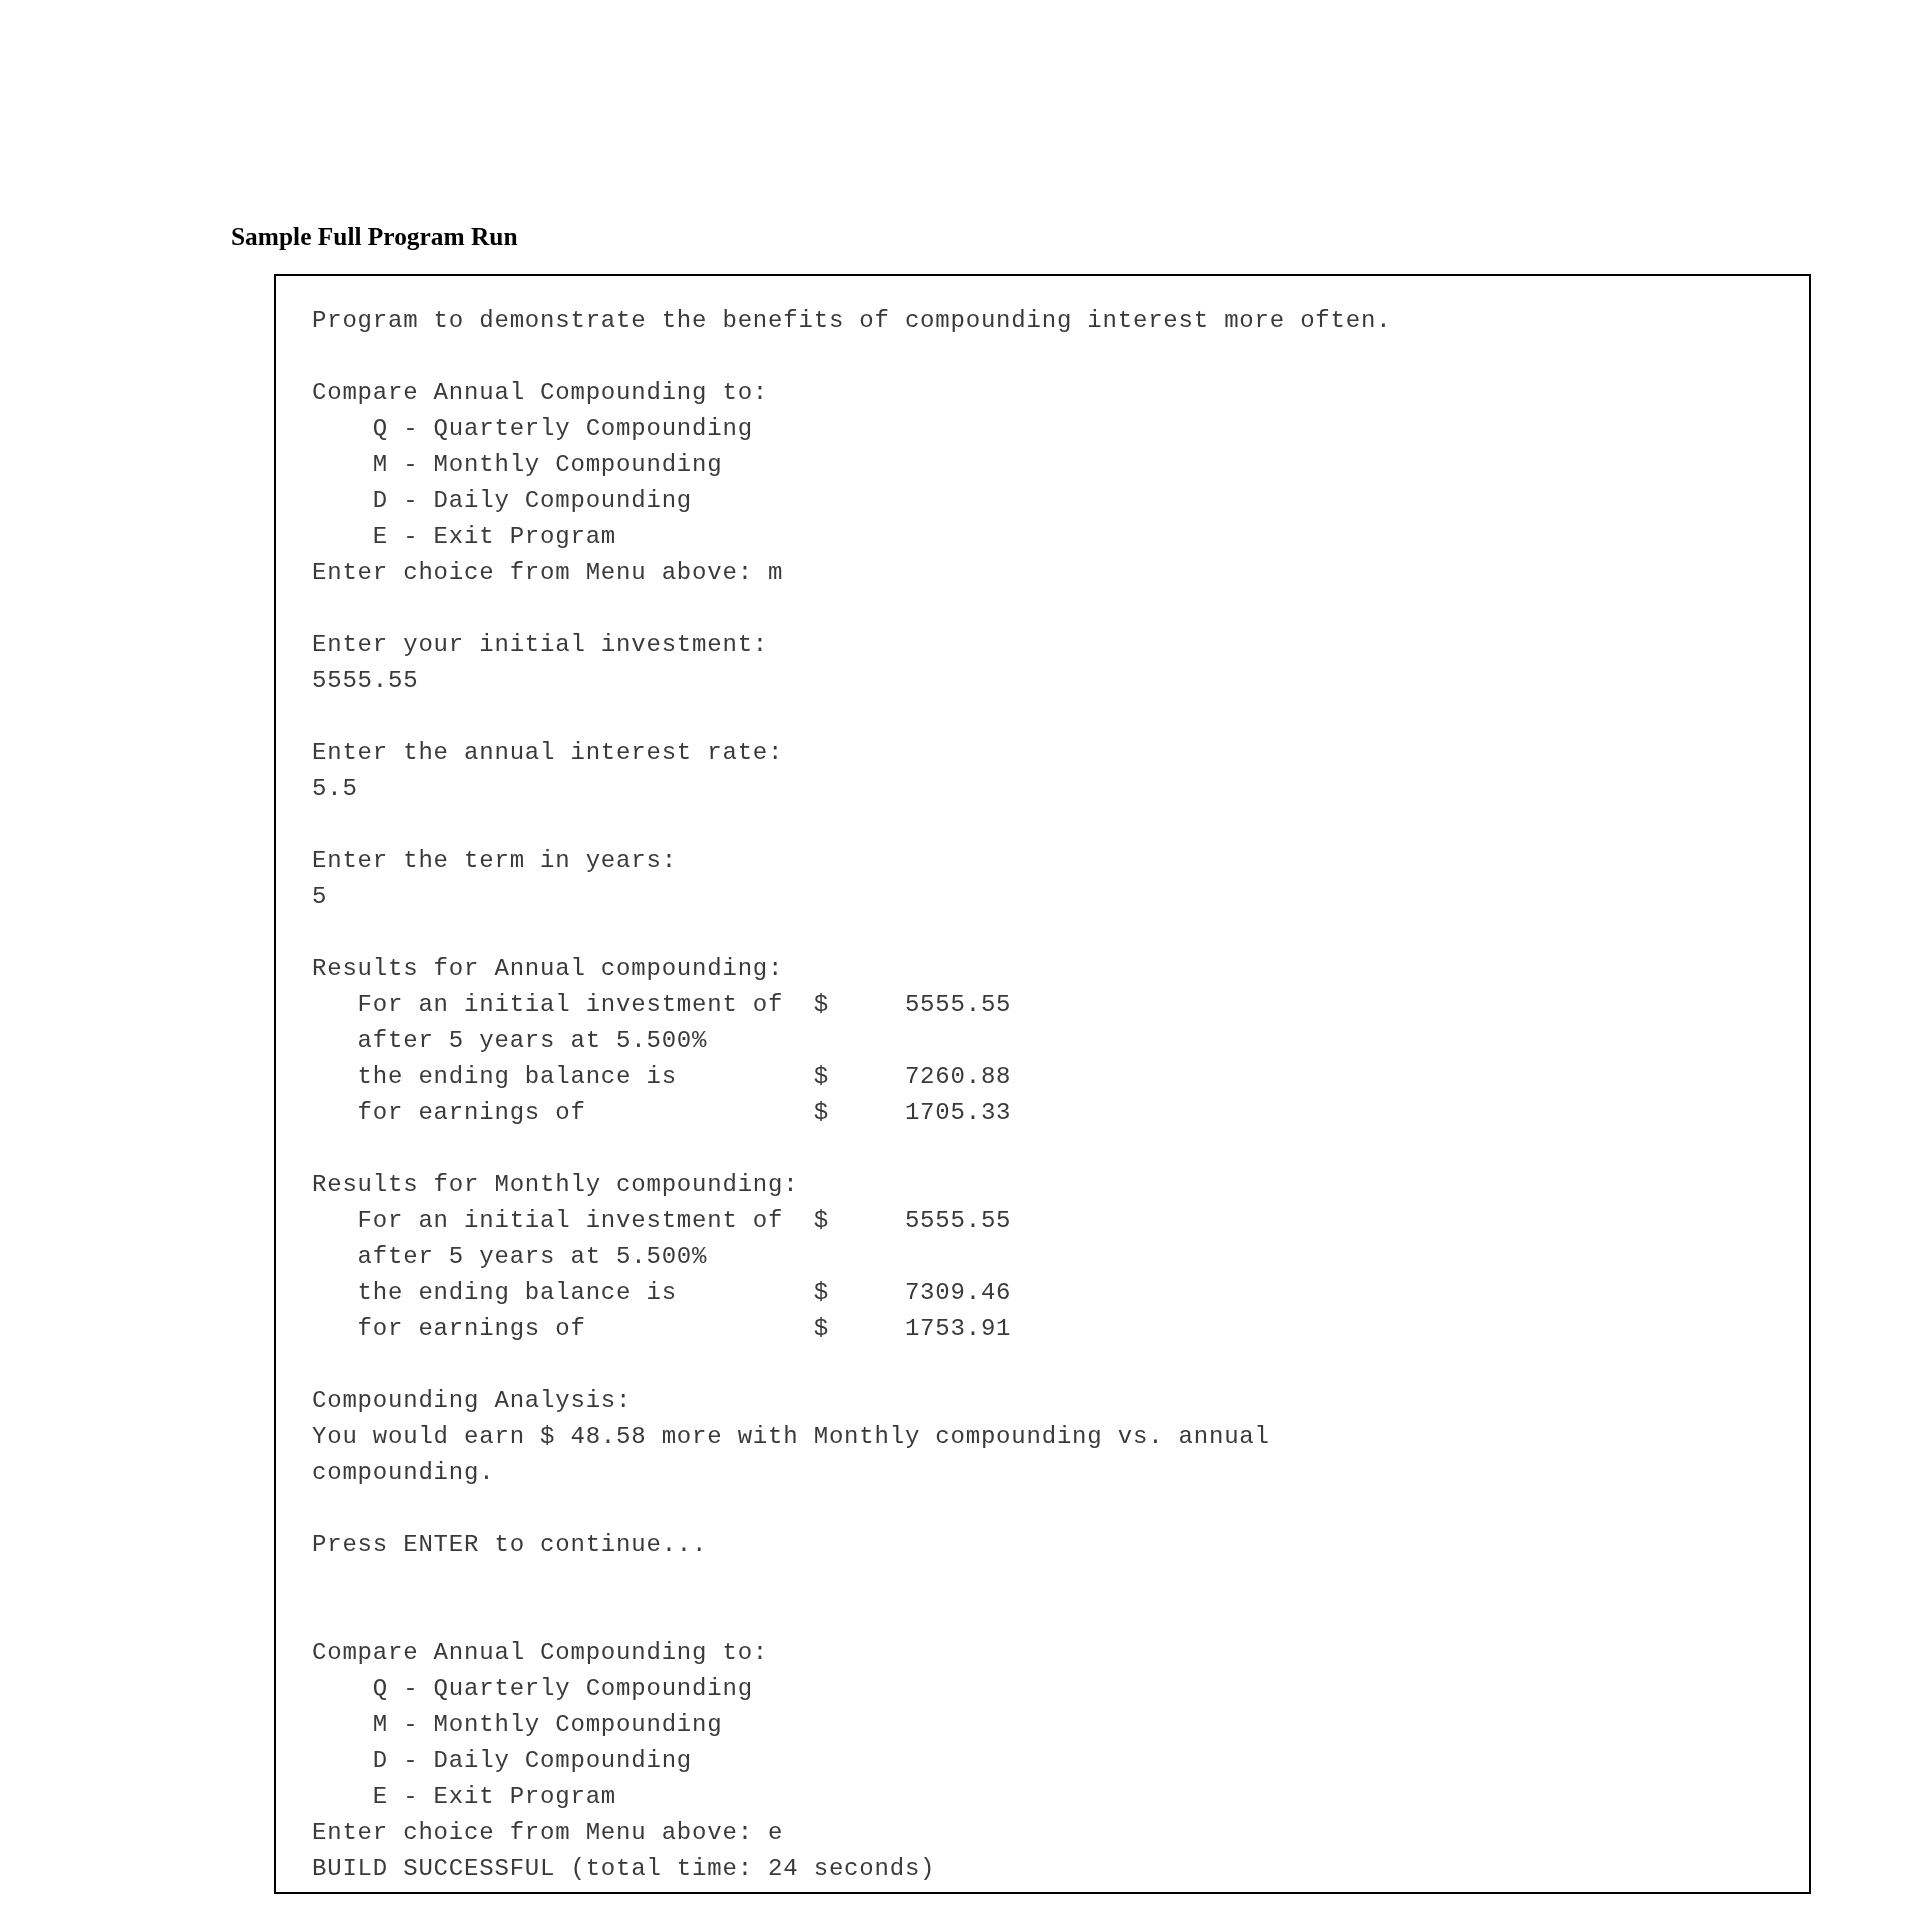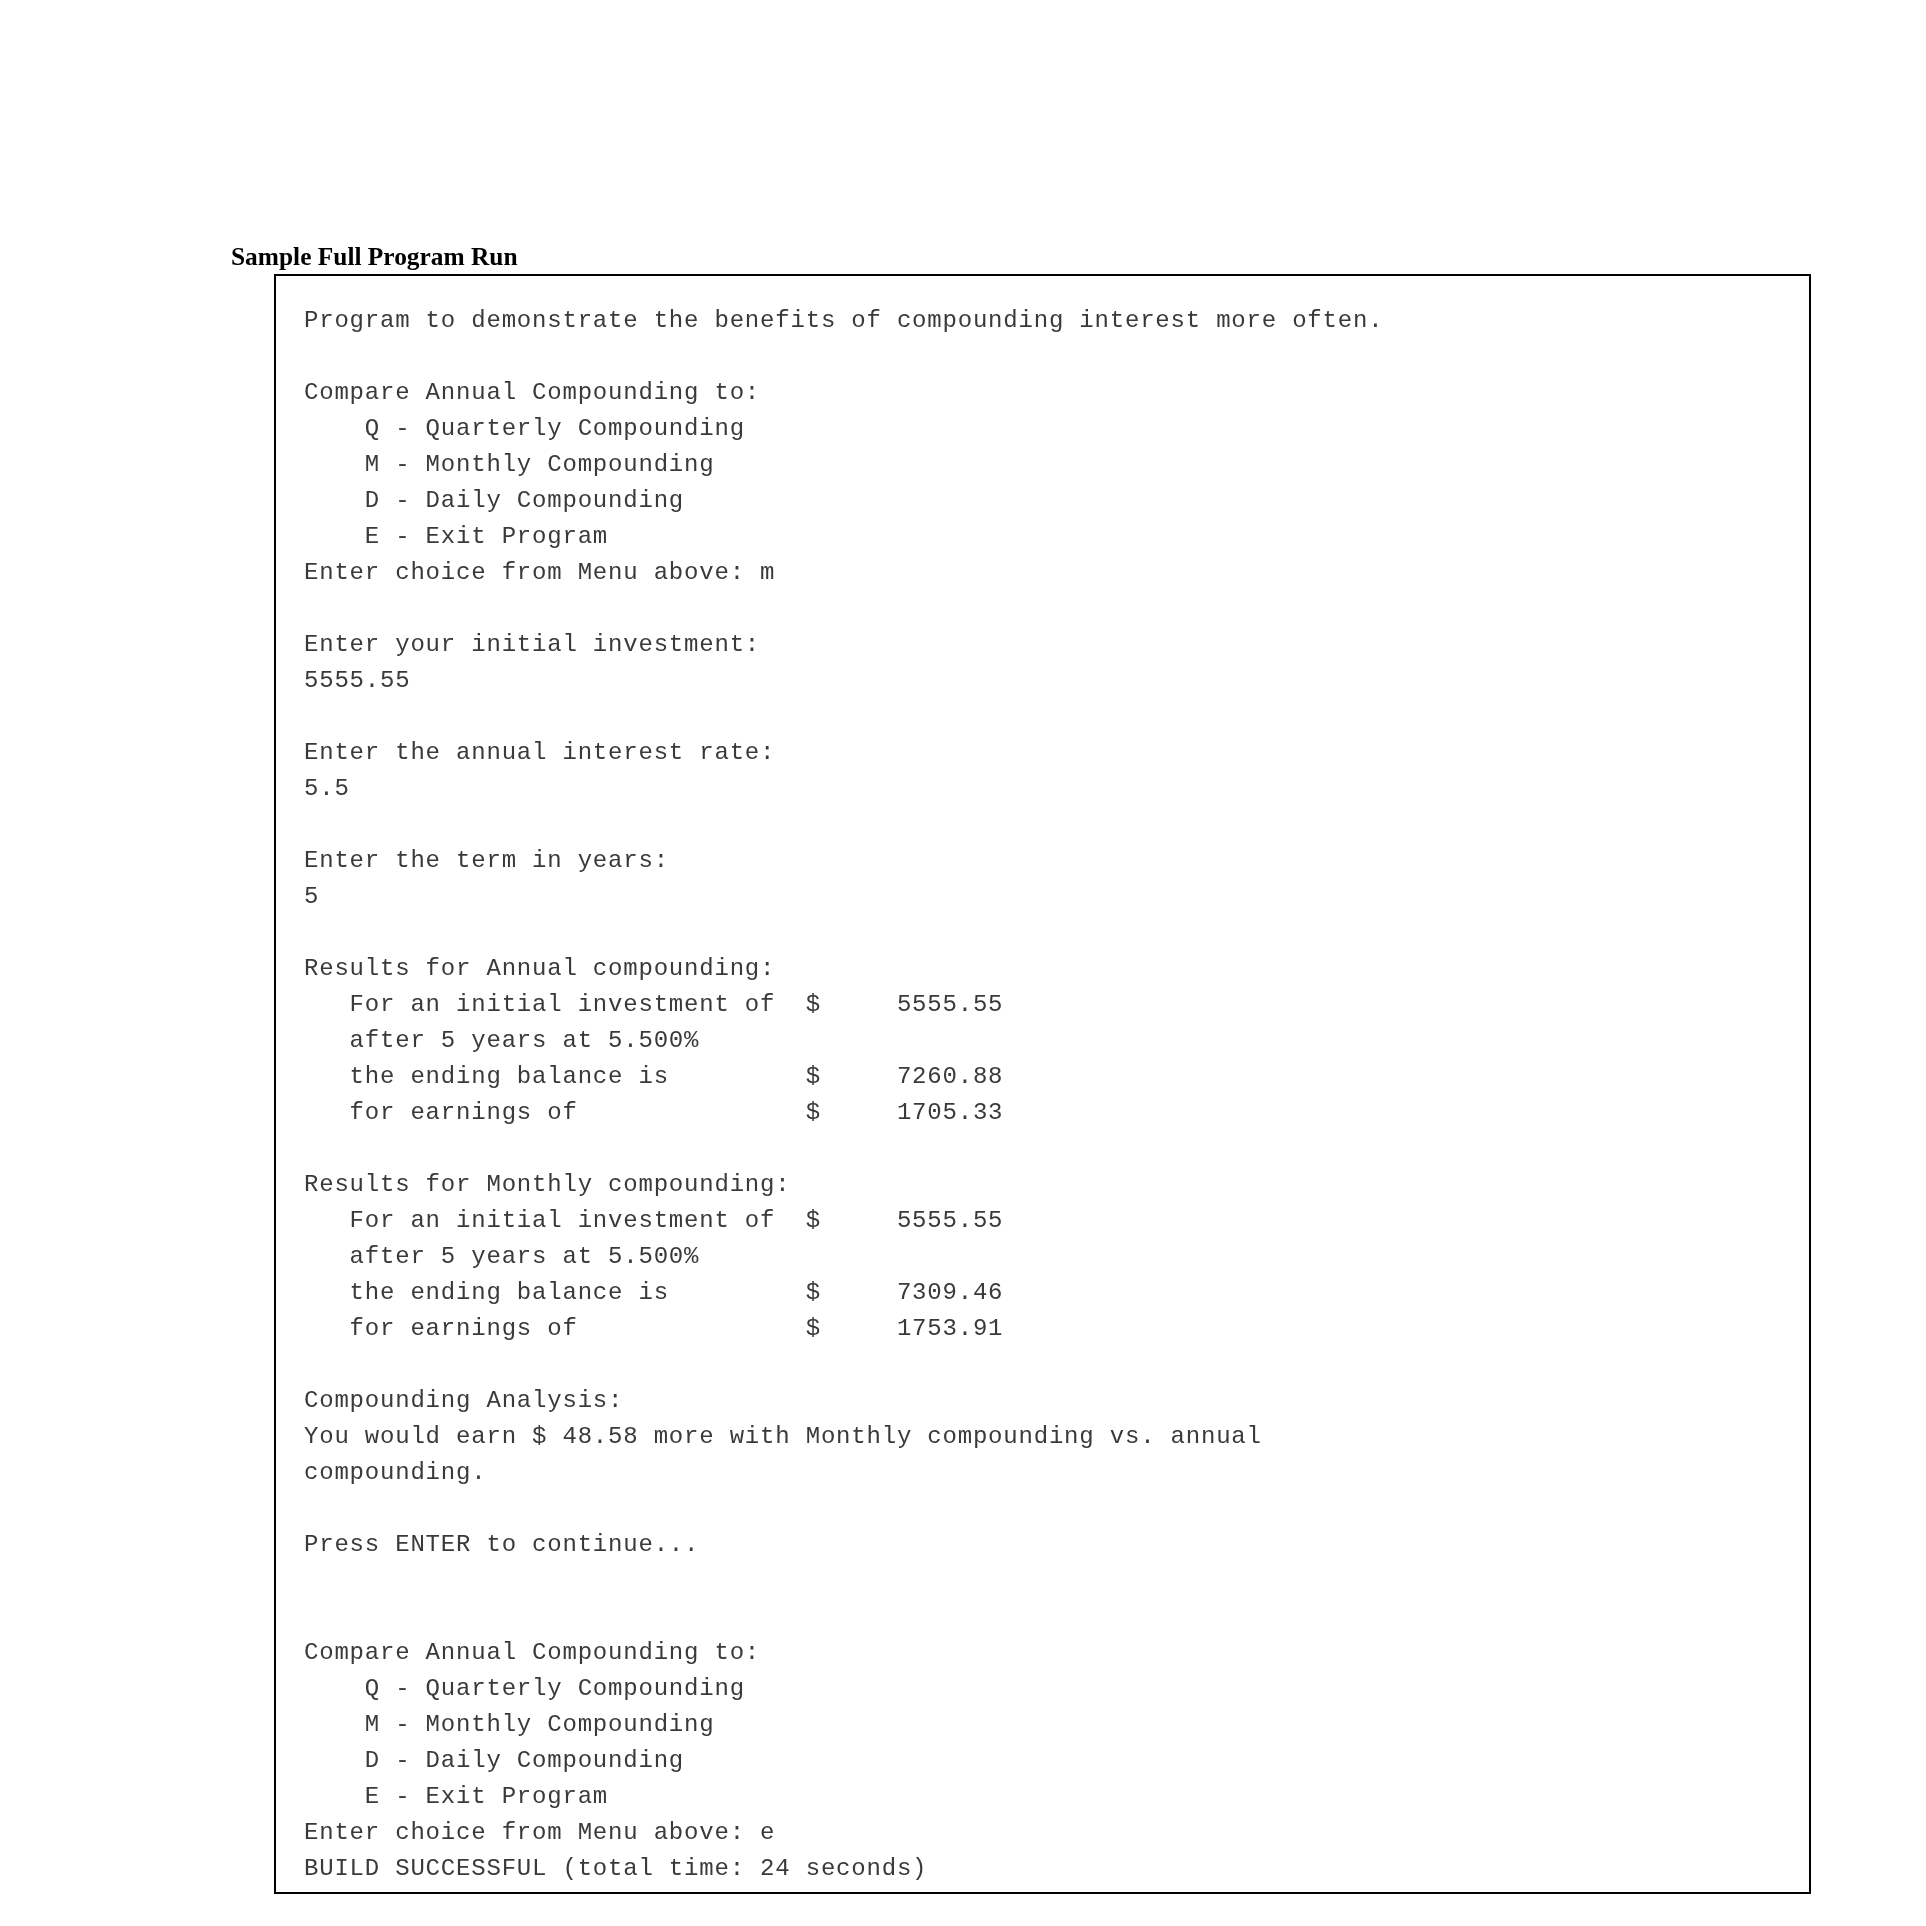--- a/index.html
+++ b/index.html
@@ -22,35 +22,34 @@
   .doc-title {
     position: absolute;
     left: 231px;
     top: 223px;
     font-family: "Liberation Serif", serif;
     font-weight: bold;
     font-size: 25.4px;
     line-height: 1.1;
     color: #000000;
     white-space: pre;
-    margin-top: 20px;
   }
   .console-box {
     position: absolute;
     left: 274px;
     top: 274px;
     width: 1537px;
     height: 1620px;
     border: 2.3px solid #000000;
     background: #ffffff;
     box-sizing: border-box;
   }
   .console-text {
     position: absolute;
-    left: 28px;
+    left: 36px;
     top: 27px;
     font-family: "Liberation Mono", monospace;
     font-size: 24px;
     line-height: 36px;
     letter-spacing: 0.8px;
     color: #3a3a3a;
     white-space: pre;
     margin: 0;
   }
 </style>

